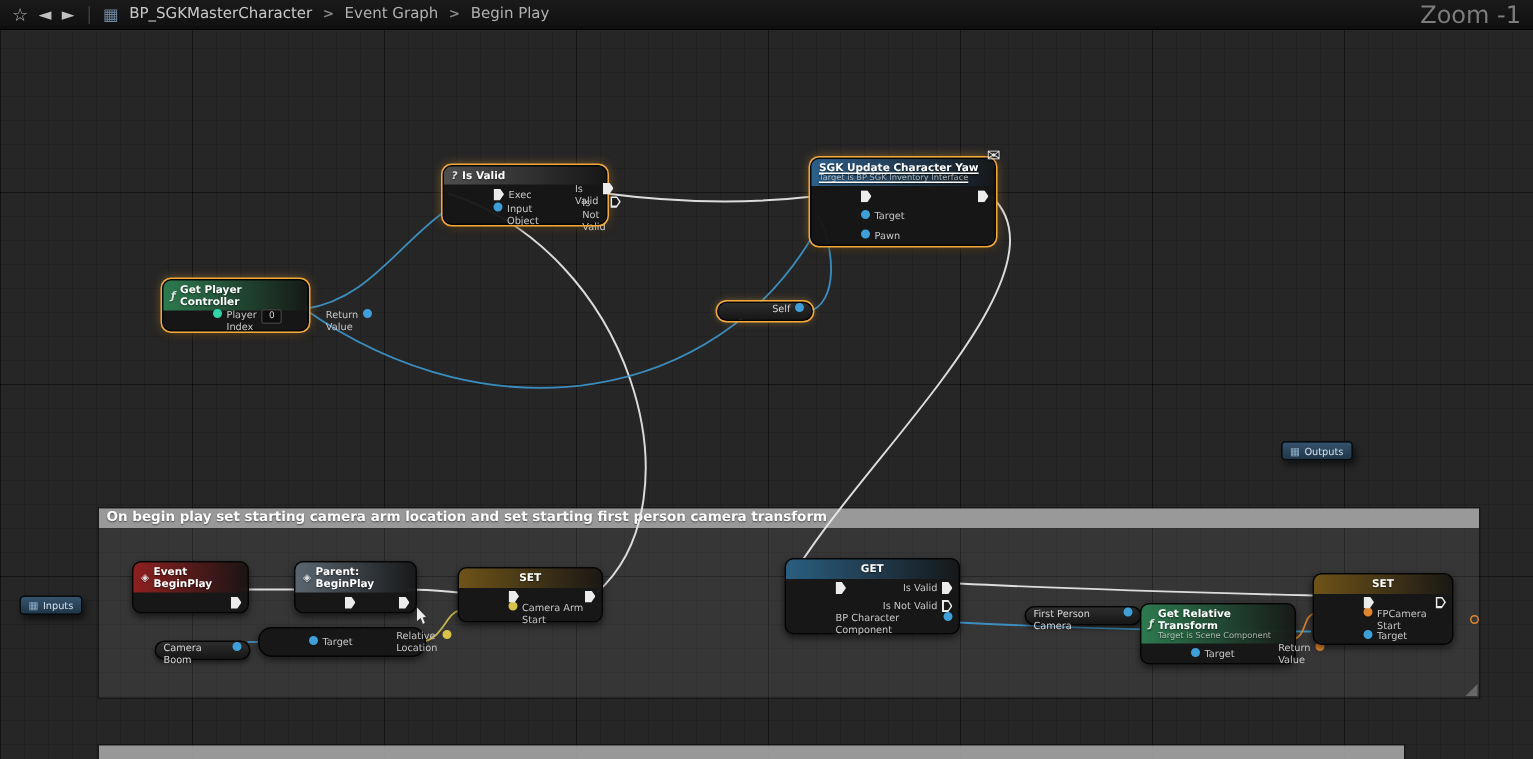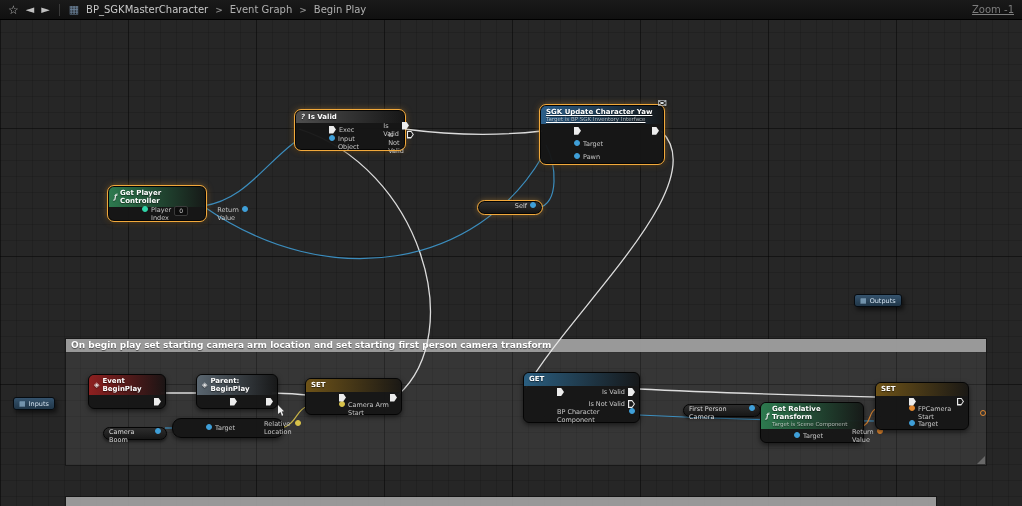--- a/index.html
+++ b/index.html
@@ -22,21 +22,21 @@
     display:flex;align-items:center;gap:7px;padding:0 8px;box-sizing:border-box;
     color:#9a9a9a;font-size:10px;
   }
   .tb-icon{color:#c0c0c0;font-size:11px;line-height:1;cursor:pointer;}
   .tb-star{font-size:12px;color:#b8b8b8;}
   .tb-sep{width:1px;height:12px;background:#3a3a3a;margin:0 2px;}
   .tb-grid{color:#6f87a0;font-size:11px;}
   .crumb{color:#c9c9c9;cursor:pointer;}
   .crumb.dim{color:#b0b0b0;}
   .crumb-sep{color:#8a8a8a;font-weight:bold;font-size:9px;}
-  .tb-zoom{margin-left:auto;color:#7d7d7d;font-size:10px;text-decoration:underline;}
+  .tb-zoom{margin-left:auto;color:#7d7d7d;font-size:16px;}
   
   .comment{position:absolute;z-index:1;border:1px solid rgba(0,0,0,0.35);}
   .comment-body{position:absolute;inset:0;background:rgba(170,170,170,0.12);}
   .comment-hdr{
     position:relative;background:rgba(162,162,162,0.92);color:#fff;
     font-weight:bold;font-size:9px;line-height:13px;height:13px;
     padding:0 5px;white-space:nowrap;overflow:hidden;
     text-shadow:0 1px 1px rgba(0,0,0,0.55);
   }
   .resize-handle{
@@ -51,21 +51,21 @@
     border:1px solid #050505;border-radius:6px;
     box-shadow:0 2px 5px rgba(0,0,0,0.55);
     color:#c8c8c8;
   }
   .node.selected{outline:1.5px solid #f2a93b;box-shadow:0 0 7px rgba(242,169,59,0.5),0 2px 5px rgba(0,0,0,0.6);}
   .nhdr{
     display:flex;align-items:center;gap:3px;padding:2px 5px;
     border-radius:5px 5px 0 0;font-weight:bold;font-size:7px;color:#fff;
     text-shadow:0 1px 1px rgba(0,0,0,0.5);line-height:1.15;
   }
-  .nhdr.center{}
+  .nhdr.center{justify-content:center;}
   .nhdr .hcol{display:flex;flex-direction:column;}
   .nhdr .sub{font-weight:normal;font-size:5.5px;color:rgba(255,255,255,0.62);}
   .h-green{background:linear-gradient(90deg,#2d7a4f,rgba(22,44,30,0.15));}
   .h-blue{background:linear-gradient(90deg,#2c5f8a,rgba(16,32,46,0.15));text-decoration:underline;}
   .h-gray{background:linear-gradient(90deg,#4e4e4e,rgba(28,28,28,0.15));}
   .h-red{background:linear-gradient(90deg,#8e2020,rgba(42,10,10,0.2));}
   .h-slate{background:linear-gradient(90deg,#5a6670,rgba(28,32,36,0.15));}
   .h-amber{background:linear-gradient(90deg,#6e5318,rgba(40,30,12,0.2));}
   .h-teal{background:linear-gradient(90deg,#2a5e80,rgba(16,30,42,0.15));}
   .hicon{font-style:italic;font-size:7px;color:rgba(255,255,255,0.85);}

